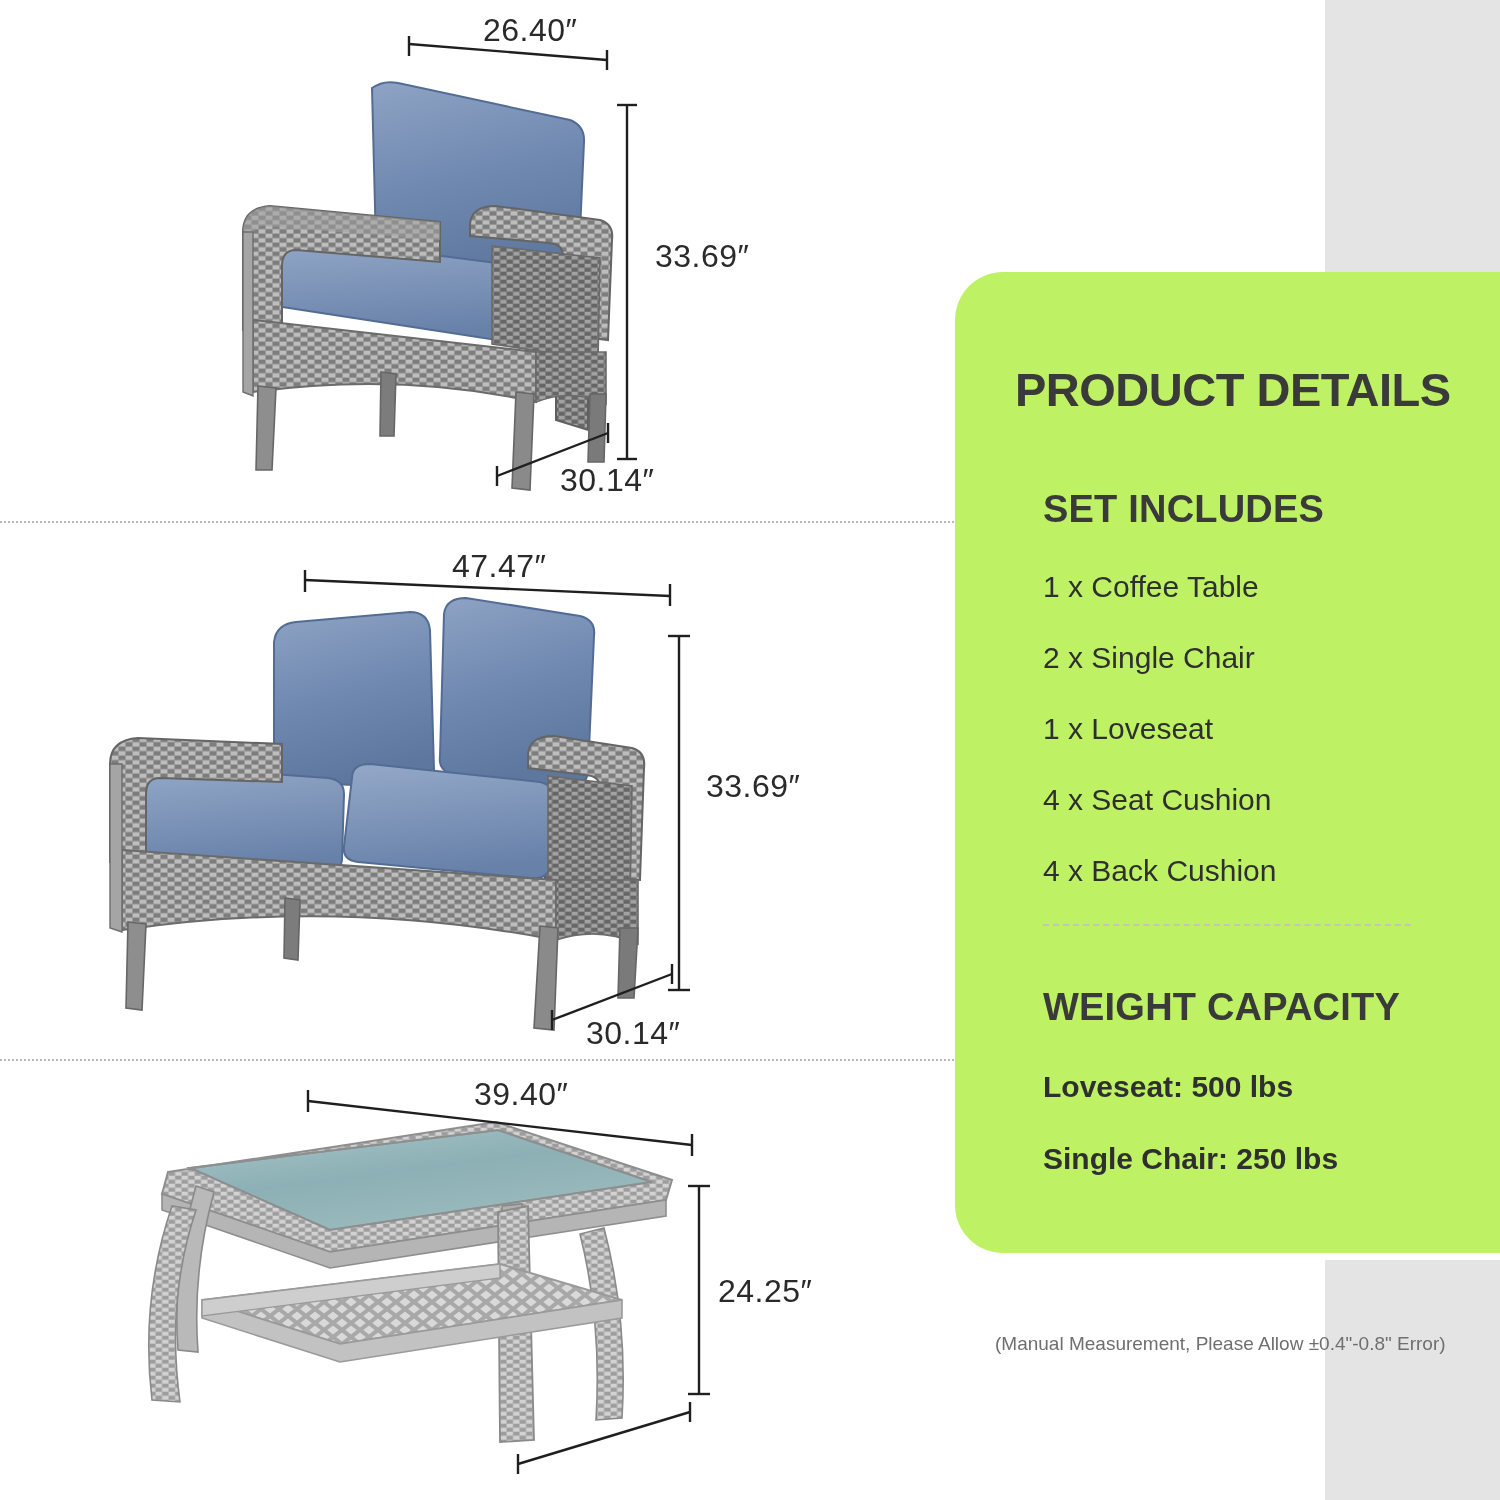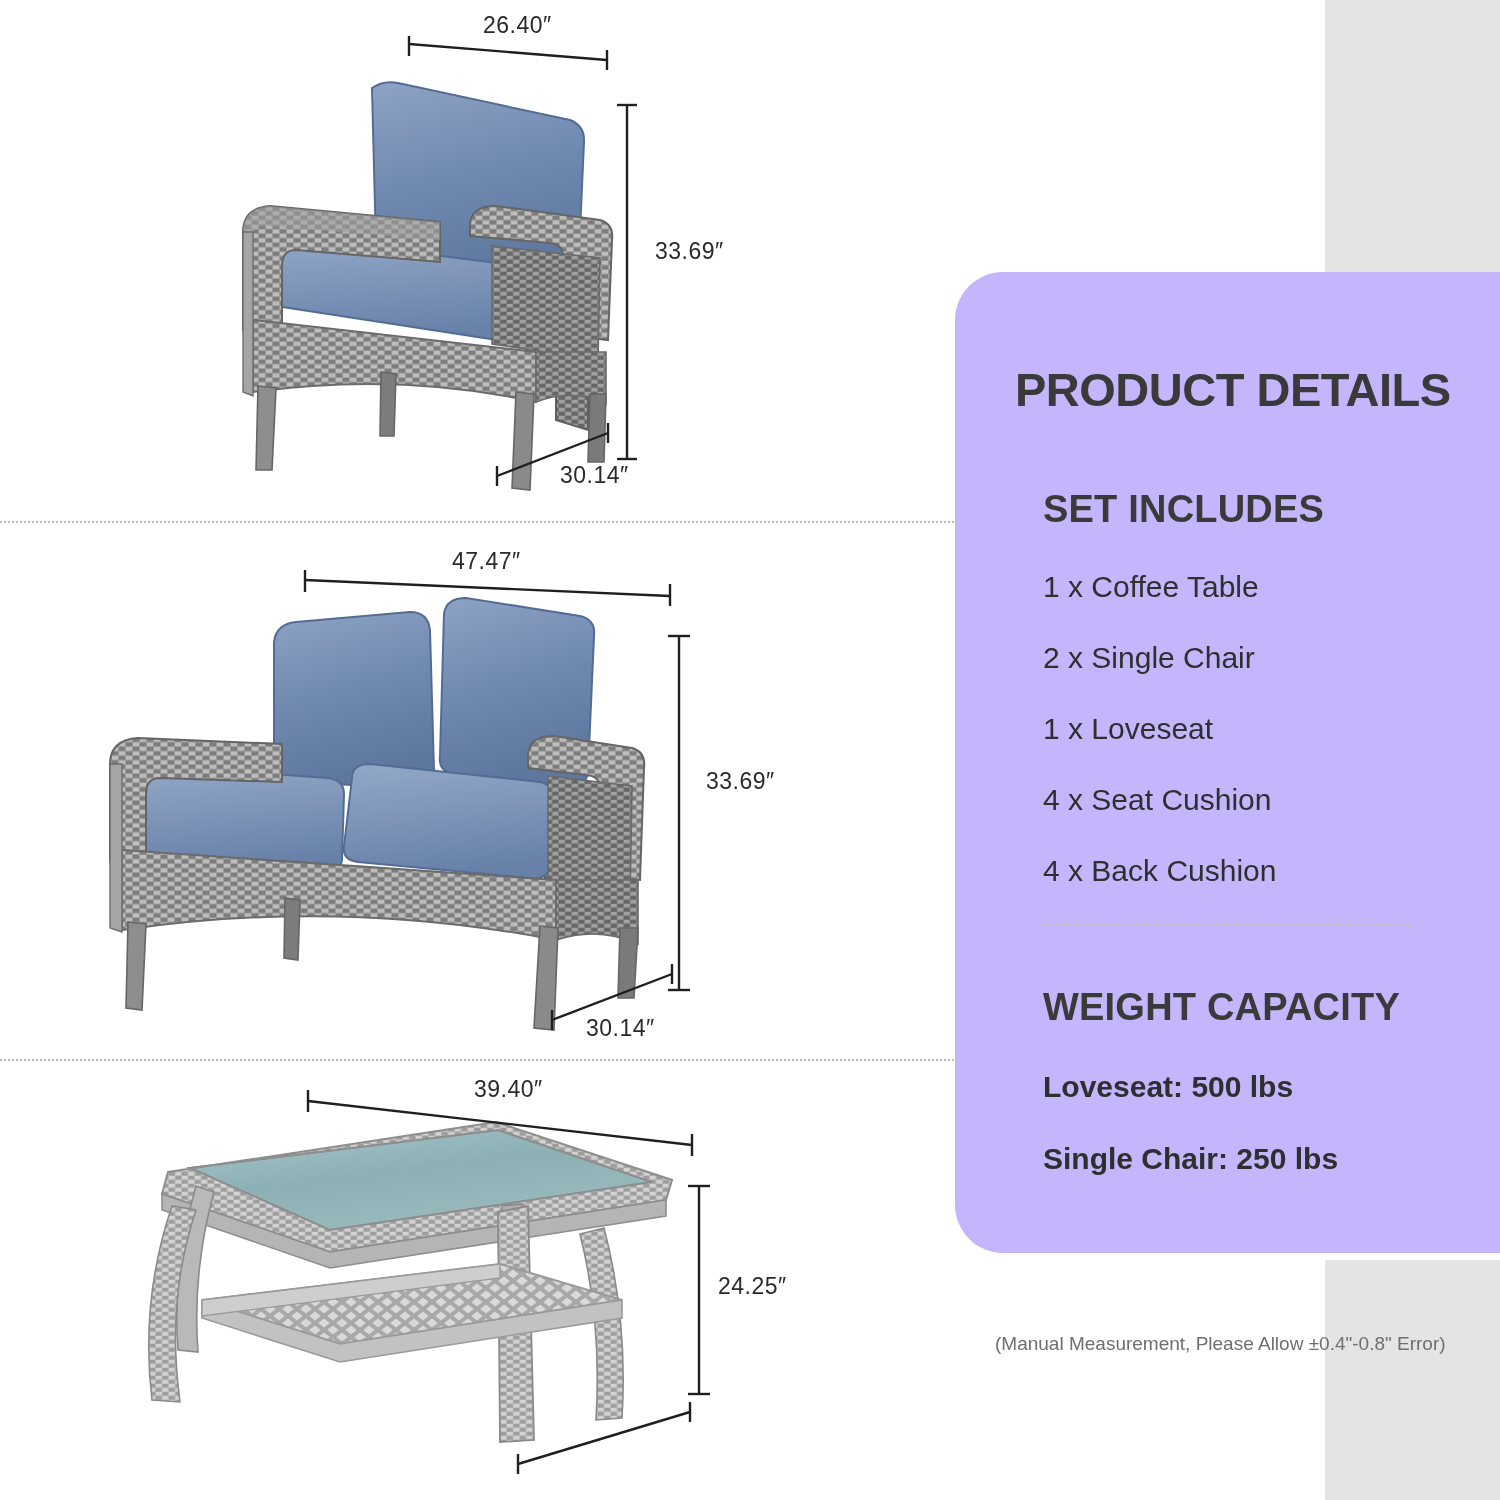--- a/index.html
+++ b/index.html
@@ -8,21 +8,21 @@
 
   .stage { position:absolute; inset:0; }
 
   
   .grey-block-top { position:absolute; left:1325px; top:0; width:175px; height:272px; background:#e4e4e4; }
   .grey-block-bottom { position:absolute; left:1325px; top:1260px; width:175px; height:240px; background:#e4e4e4; }
 
   
   .details-panel{
     position:absolute; left:955px; top:272px; width:545px; height:981px;
-    background:#c4b5fd; border-radius:48px 0 0 48px;
+    background:#bef264; border-radius:48px 0 0 48px;
   }
   .panel-title{
     position:absolute; left:60px; top:90px; font-size:47px; font-weight:bold;
     letter-spacing:-0.5px; color:#3a3a3a;
   }
   .sec-head{
     position:absolute; left:88px; font-size:38px; font-weight:bold;
     letter-spacing:0.2px; color:#3a3a3a;
   }
   .sec-includes{ top:216px; }
@@ -40,21 +40,21 @@
     position:absolute; left:995px; top:1333px; font-size:19px; color:#6f6f6f;
     white-space:nowrap;
   }
 
   
   .sec-div{ position:absolute; left:0; width:958px; height:0; border-top:2px dotted #b9b9b9; }
   .sec-div-1{ top:521px; }
   .sec-div-2{ top:1059px; }
 
   
-  .dim{ position:absolute; font-size:23px; color:#2a2a2a; white-space:nowrap; letter-spacing:0.5px; }
+  .dim{ position:absolute; font-size:32px; color:#2a2a2a; white-space:nowrap; letter-spacing:0.5px; }
 
   svg.ov{ position:absolute; left:0; top:0; width:1500px; height:1500px; pointer-events:none; }
 </style>
 </head>
 <body>
 
 <div class="stage">
 
   <div class="grey-block-top"></div>
   <div class="grey-block-bottom"></div>

